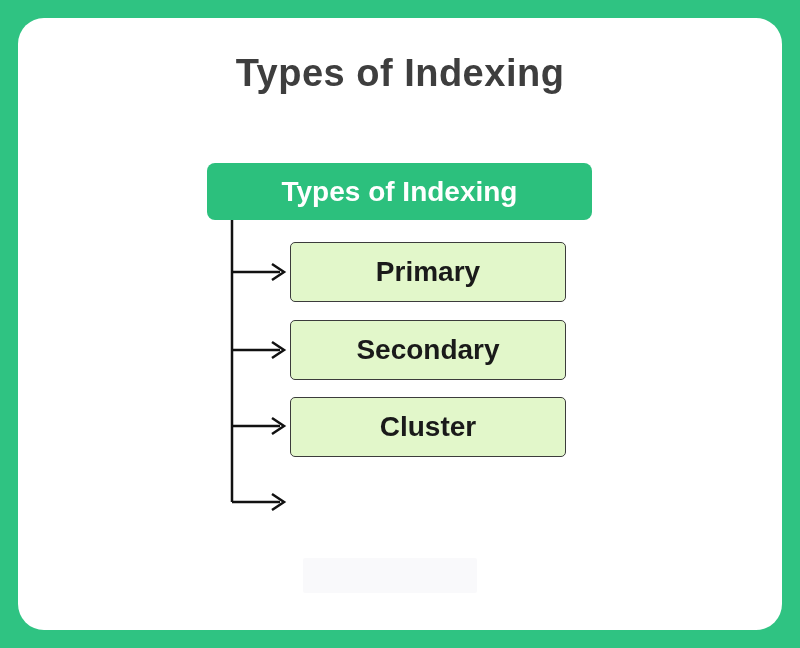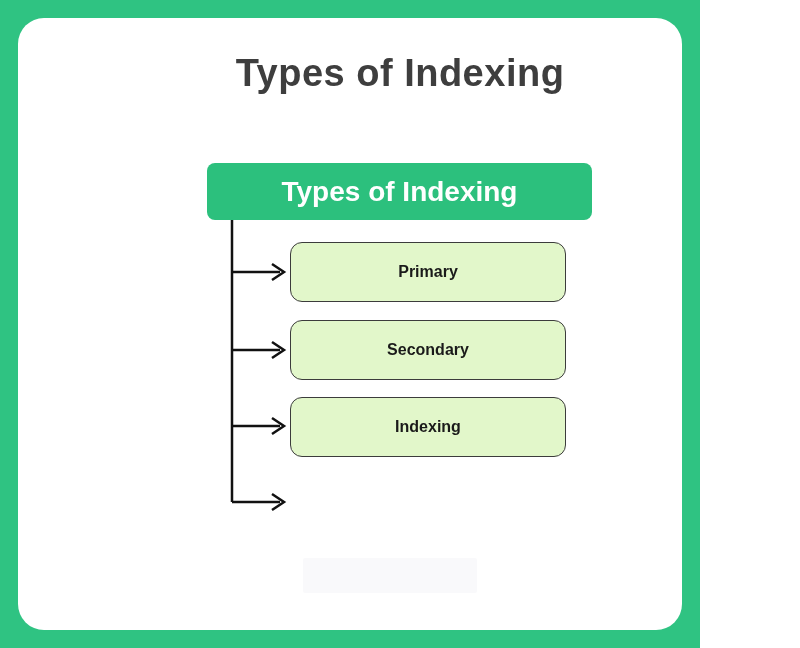--- a/index.html
+++ b/index.html
@@ -13,21 +13,21 @@
     --node_text: #1a1a1a;
     --watermark_fill: #f9f9fb;
   }
   * { margin: 0; padding: 0; box-sizing: border-box; }
   html, body {
     width: 800px; height: 648px;
     font-family: "Liberation Sans", "DejaVu Sans", sans-serif;
   }
   .canvas {
     position: relative;
-    width: 700px; height: 648px;
+    width: 800px; height: 648px;
     background: var(--frame_green, #2fc382);
     overflow: hidden;
     padding-left: 24px;
   }
   .card {
     position: absolute;
     left: 18px; top: 18px; right: 18px; bottom: 18px;
     background: var(--card_white, #ffffff);
     border-radius: 26px;
   }
@@ -61,24 +61,24 @@
     stroke: var(--connector, #111111);
     stroke-width: 2.5;
     fill: none;
   }
   .node {
     position: absolute;
     left: 290px;
     width: 276px; height: 60px;
     background: var(--node_fill, #e2f7ca);
     border: 1.5px solid var(--node_border, #3c3c3c);
-    border-radius: 12px;
+    border-radius: 5px;
     display: flex; align-items: center; justify-content: center;
     color: var(--node_text, #1a1a1a);
-    font-size: 16px;
+    font-size: 28px;
     font-weight: 700;
   }
   .node-primary    { top: 242px; }
   .node-secondary  { top: 320px; }
   .node-cluster    { top: 397px; }
   .node-multilevel { top: 472px; }
   .watermark-box {
     position: absolute;
     left: 303px; top: 558px;
     width: 174px; height: 35px;
@@ -113,17 +113,17 @@
     <span>Types of Indexing</span>
   </div>
 
   <div class="node node-primary">
     <span>Primary</span>
   </div>
   <div class="node node-secondary">
     <span>Secondary</span>
   </div>
   <div class="node node-cluster">
-    <span>Indexing</span>
+    <span>Cluster</span>
   </div>
 
   <div class="watermark-box"></div>
 </div>
 
 </body></html>

